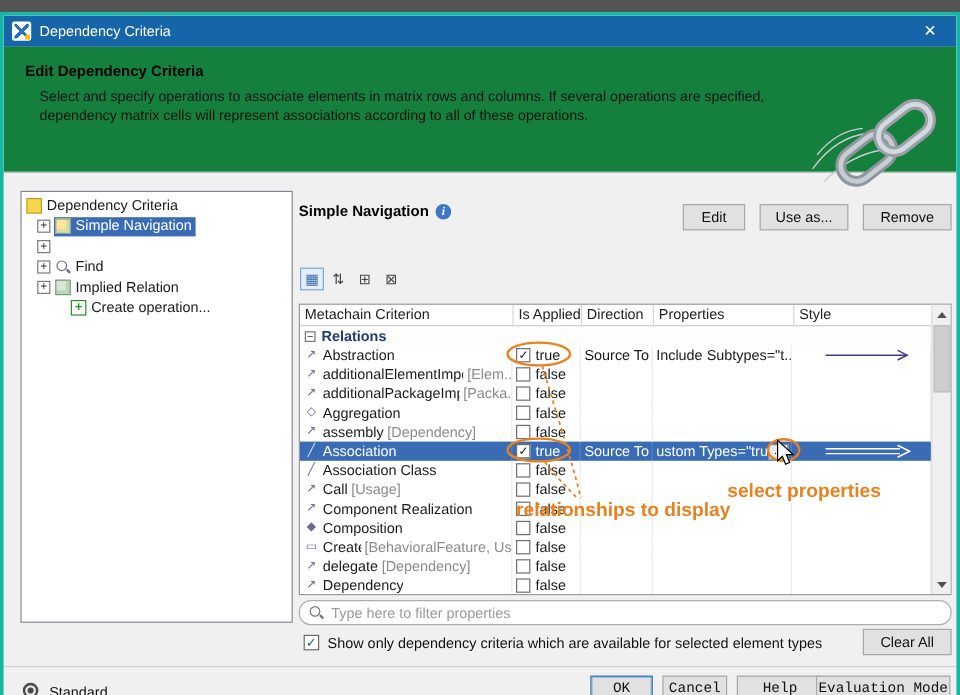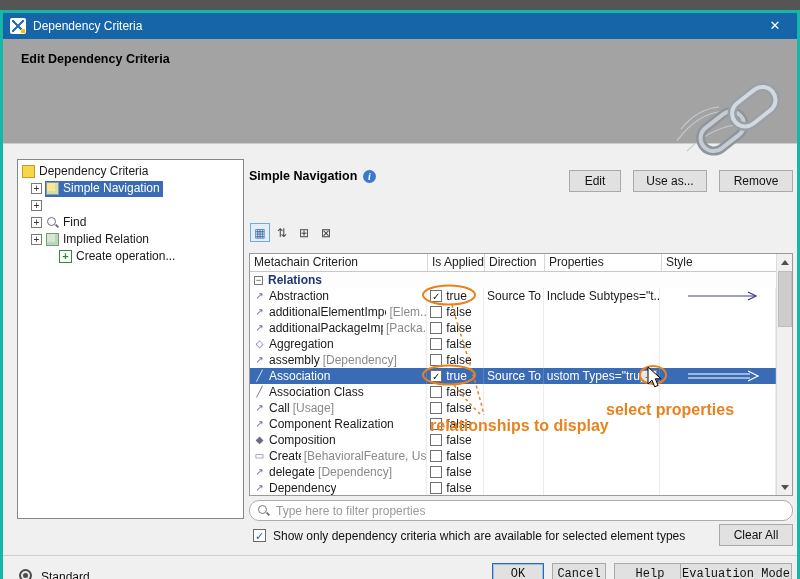--- a/index.html
+++ b/index.html
@@ -14,21 +14,21 @@
   .app-icon { position:absolute; left:7px; top:5px; width:16px; height:16px; background:#fff; border-radius:2px; }
   .app-icon::before { content:""; position:absolute; left:2px; top:2px; width:12px; height:12px;
     background:
       linear-gradient(45deg, transparent 42%, #2a6fc0 42%, #2a6fc0 58%, transparent 58%),
       linear-gradient(-45deg, transparent 42%, #2a6fc0 42%, #2a6fc0 58%, transparent 58%); }
   .app-icon::after { content:""; position:absolute; right:1px; bottom:1px; width:4px; height:4px; background:#f4c400; }
   .win-title { position:absolute; left:30px; top:0; line-height:26px; color:#fff; font-size:12px; }
   .close-btn { position:absolute; right:0; top:0; width:44px; height:26px; text-align:center; }
   .close-btn::after { content:"✕"; color:#fff; font-size:13px; line-height:26px; }
   
-  .header { position:absolute; left:0; top:26px; width:100%; height:105px; background:#a3a3a3; border-bottom:1px solid #cdcdcd; }
+  .header { position:absolute; left:0; top:26px; width:100%; height:105px; background:#15803d; border-bottom:1px solid #cdcdcd; }
   .h-title { position:absolute; left:18px; top:13px; font-weight:bold; font-size:12.5px; color:#000; }
   .h-desc { position:absolute; left:30px; top:34px; width:655px; font-size:11.8px; line-height:15.5px; color:#111; }
   .chain { position:absolute; right:2px; top:28px; }
   
   .tree-panel { position:absolute; left:14px; top:146px; width:227px; height:360px; background:#fff; border:1px solid #828790; padding-top:3px; overflow:hidden; }
   .tree-row { height:17px; line-height:17px; white-space:nowrap; display:flex; align-items:center; }
   .expander { display:inline-block; width:11px; height:11px; border:1px solid #7a7a7a; background:#fff; color:#333;
     font-size:10px; line-height:9px; text-align:center; margin-right:3px; flex:none; }
   .exp-spacer { display:inline-block; width:14px; flex:none; }
   .tnode { display:inline-flex; align-items:center; padding:0 3px 0 1px; height:16px; }
@@ -112,20 +112,21 @@
 <div class="window">
 
   <div class="titlebar">
     <span class="app-icon"></span>
     <span class="win-title">Dependency Criteria</span>
     <span class="close-btn"></span>
   </div>
 
   <div class="header">
     <div class="h-title">Edit Dependency Criteria</div>
+    <div class="h-desc">Select and specify operations to associate elements in matrix rows and columns. If several operations are specified, dependency matrix cells will represent associations according to all of these operations.</div>
     <svg class="chain" width="118" height="96" viewBox="0 0 118 96">
       <g fill="none" stroke="#c6cbd1" stroke-width="1.2">
         <path d="M4,62 q16,-20 38,-22"></path>
         <path d="M0,74 q20,-28 48,-30"></path>
         <path d="M10,84 q22,-22 48,-26"></path>
       </g>
       <g transform="rotate(-38 62 50)">
         <rect x="16" y="38" width="48" height="26" rx="13" fill="none" stroke="#8f959d" stroke-width="9"></rect>
         <rect x="16" y="38" width="48" height="26" rx="13" fill="none" stroke="#c8cdd4" stroke-width="4"></rect>
         <rect x="56" y="38" width="48" height="26" rx="13" fill="none" stroke="#9aa0a8" stroke-width="9"></rect>

